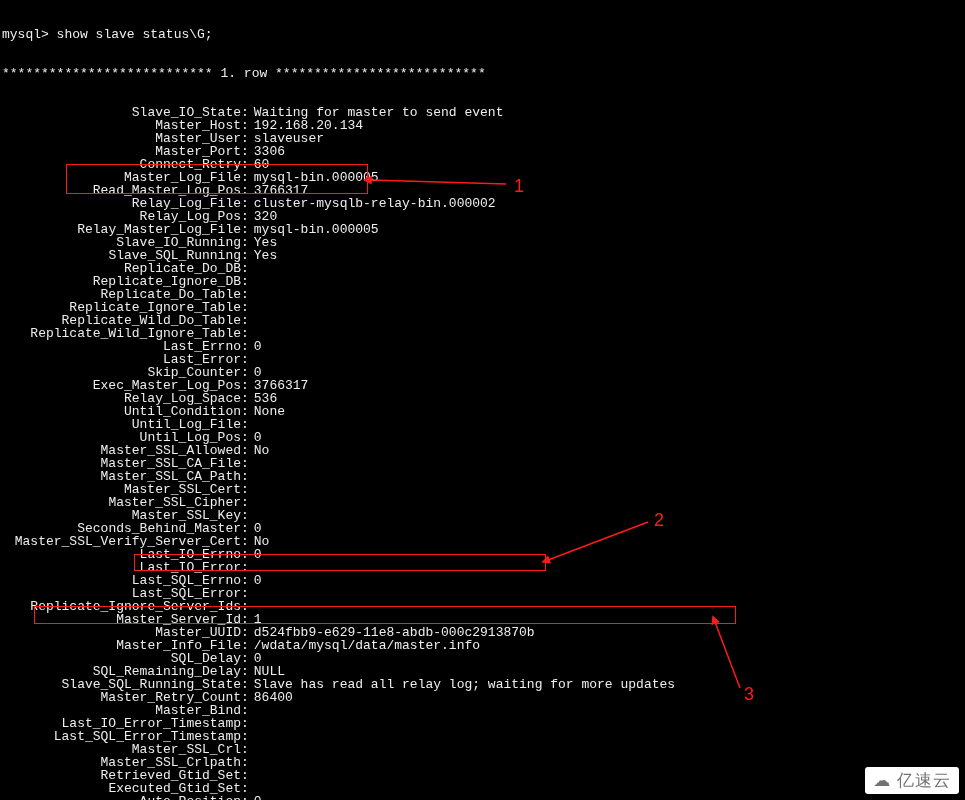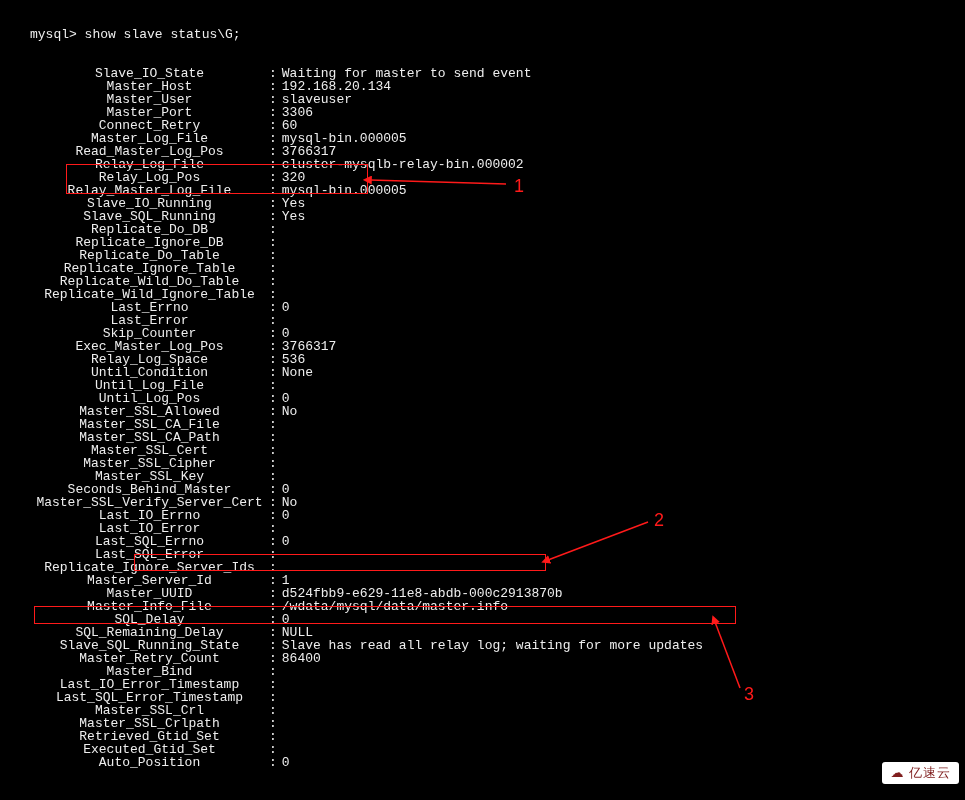--- a/index.html
+++ b/index.html
@@ -13,22 +13,22 @@
     font-size: 13px;
     color: #eee;
     position: relative;
   }
   #terminal {
     position: relative;
     padding: 2px 2px;
     white-space: pre;
     line-height: 13px;
   }
-  .row { white-space: pre; margin-left: 28px; }
-  .label { display: inline-block; width: 239px; text-align: center; }
+  .row { white-space: pre; }
+  .label { display: inline-block; width: 239px; text-align: right; }
   .colon { display: inline; }
   .value { display: inline-block; padding-left: 5px; text-align: right; }
   .box {
     position: absolute;
     border: 1px solid #ff1a1a;
     pointer-events: none;
   }
   .anno-num {
     position: absolute;
     color: #ff1a1a;
@@ -37,35 +37,36 @@
   }
   svg.overlay {
     position: absolute;
     top: 0; left: 0;
     width: 965px; height: 800px;
     pointer-events: none;
   }
   .watermark {
     position: absolute;
     right: 6px;
-    bottom: 16px;
+    bottom: 6px;
     background: #fff;
-    color: #7f1d1d;
+    color: #737373;
     font-family: "Arial", sans-serif;
-    font-size: 13px;
+    font-size: 17px;
     padding: 2px 8px;
     border-radius: 3px;
     letter-spacing: 1px;
   }
 </style>
 </head>
 <body>
 
 <div id="terminal">
   <div class="row">mysql&gt; show slave status\G;</div>
+  <div class="row">*************************** 1. row ***************************</div>
   <div id="fields"><div class="row"><span class="label">Slave_IO_State</span><span class="colon">:</span><span class="value">Waiting for master to send event</span></div><div class="row"><span class="label">Master_Host</span><span class="colon">:</span><span class="value">192.168.20.134</span></div><div class="row"><span class="label">Master_User</span><span class="colon">:</span><span class="value">slaveuser</span></div><div class="row"><span class="label">Master_Port</span><span class="colon">:</span><span class="value">3306</span></div><div class="row"><span class="label">Connect_Retry</span><span class="colon">:</span><span class="value">60</span></div><div class="row"><span class="label">Master_Log_File</span><span class="colon">:</span><span class="value">mysql-bin.000005</span></div><div class="row"><span class="label">Read_Master_Log_Pos</span><span class="colon">:</span><span class="value">3766317</span></div><div class="row"><span class="label">Relay_Log_File</span><span class="colon">:</span><span class="value">cluster-mysqlb-relay-bin.000002</span></div><div class="row"><span class="label">Relay_Log_Pos</span><span class="colon">:</span><span class="value">320</span></div><div class="row"><span class="label">Relay_Master_Log_File</span><span class="colon">:</span><span class="value">mysql-bin.000005</span></div><div class="row"><span class="label">Slave_IO_Running</span><span class="colon">:</span><span class="value">Yes</span></div><div class="row"><span class="label">Slave_SQL_Running</span><span class="colon">:</span><span class="value">Yes</span></div><div class="row"><span class="label">Replicate_Do_DB</span><span class="colon">:</span><span class="value"></span></div><div class="row"><span class="label">Replicate_Ignore_DB</span><span class="colon">:</span><span class="value"></span></div><div class="row"><span class="label">Replicate_Do_Table</span><span class="colon">:</span><span class="value"></span></div><div class="row"><span class="label">Replicate_Ignore_Table</span><span class="colon">:</span><span class="value"></span></div><div class="row"><span class="label">Replicate_Wild_Do_Table</span><span class="colon">:</span><span class="value"></span></div><div class="row"><span class="label">Replicate_Wild_Ignore_Table</span><span class="colon">:</span><span class="value"></span></div><div class="row"><span class="label">Last_Errno</span><span class="colon">:</span><span class="value">0</span></div><div class="row"><span class="label">Last_Error</span><span class="colon">:</span><span class="value"></span></div><div class="row"><span class="label">Skip_Counter</span><span class="colon">:</span><span class="value">0</span></div><div class="row"><span class="label">Exec_Master_Log_Pos</span><span class="colon">:</span><span class="value">3766317</span></div><div class="row"><span class="label">Relay_Log_Space</span><span class="colon">:</span><span class="value">536</span></div><div class="row"><span class="label">Until_Condition</span><span class="colon">:</span><span class="value">None</span></div><div class="row"><span class="label">Until_Log_File</span><span class="colon">:</span><span class="value"></span></div><div class="row"><span class="label">Until_Log_Pos</span><span class="colon">:</span><span class="value">0</span></div><div class="row"><span class="label">Master_SSL_Allowed</span><span class="colon">:</span><span class="value">No</span></div><div class="row"><span class="label">Master_SSL_CA_File</span><span class="colon">:</span><span class="value"></span></div><div class="row"><span class="label">Master_SSL_CA_Path</span><span class="colon">:</span><span class="value"></span></div><div class="row"><span class="label">Master_SSL_Cert</span><span class="colon">:</span><span class="value"></span></div><div class="row"><span class="label">Master_SSL_Cipher</span><span class="colon">:</span><span class="value"></span></div><div class="row"><span class="label">Master_SSL_Key</span><span class="colon">:</span><span class="value"></span></div><div class="row"><span class="label">Seconds_Behind_Master</span><span class="colon">:</span><span class="value">0</span></div><div class="row"><span class="label">Master_SSL_Verify_Server_Cert</span><span class="colon">:</span><span class="value">No</span></div><div class="row"><span class="label">Last_IO_Errno</span><span class="colon">:</span><span class="value">0</span></div><div class="row"><span class="label">Last_IO_Error</span><span class="colon">:</span><span class="value"></span></div><div class="row"><span class="label">Last_SQL_Errno</span><span class="colon">:</span><span class="value">0</span></div><div class="row"><span class="label">Last_SQL_Error</span><span class="colon">:</span><span class="value"></span></div><div class="row"><span class="label">Replicate_Ignore_Server_Ids</span><span class="colon">:</span><span class="value"></span></div><div class="row"><span class="label">Master_Server_Id</span><span class="colon">:</span><span class="value">1</span></div><div class="row"><span class="label">Master_UUID</span><span class="colon">:</span><span class="value">d524fbb9-e629-11e8-abdb-000c2913870b</span></div><div class="row"><span class="label">Master_Info_File</span><span class="colon">:</span><span class="value">/wdata/mysql/data/master.info</span></div><div class="row"><span class="label">SQL_Delay</span><span class="colon">:</span><span class="value">0</span></div><div class="row"><span class="label">SQL_Remaining_Delay</span><span class="colon">:</span><span class="value">NULL</span></div><div class="row"><span class="label">Slave_SQL_Running_State</span><span class="colon">:</span><span class="value">Slave has read all relay log; waiting for more updates</span></div><div class="row"><span class="label">Master_Retry_Count</span><span class="colon">:</span><span class="value">86400</span></div><div class="row"><span class="label">Master_Bind</span><span class="colon">:</span><span class="value"></span></div><div class="row"><span class="label">Last_IO_Error_Timestamp</span><span class="colon">:</span><span class="value"></span></div><div class="row"><span class="label">Last_SQL_Error_Timestamp</span><span class="colon">:</span><span class="value"></span></div><div class="row"><span class="label">Master_SSL_Crl</span><span class="colon">:</span><span class="value"></span></div><div class="row"><span class="label">Master_SSL_Crlpath</span><span class="colon">:</span><span class="value"></span></div><div class="row"><span class="label">Retrieved_Gtid_Set</span><span class="colon">:</span><span class="value"></span></div><div class="row"><span class="label">Executed_Gtid_Set</span><span class="colon">:</span><span class="value"></span></div><div class="row"><span class="label">Auto_Position</span><span class="colon">:</span><span class="value">0</span></div></div>
   
 </div>
 
 <div class="box" style="left:66px; top:164px; width:300px; height:28px;"></div>
 
 <div class="box" style="left:134px; top:554px; width:410px; height:15px;"></div>
 
 <div class="box" style="left:34px; top:606px; width:700px; height:16px;"></div>
 

